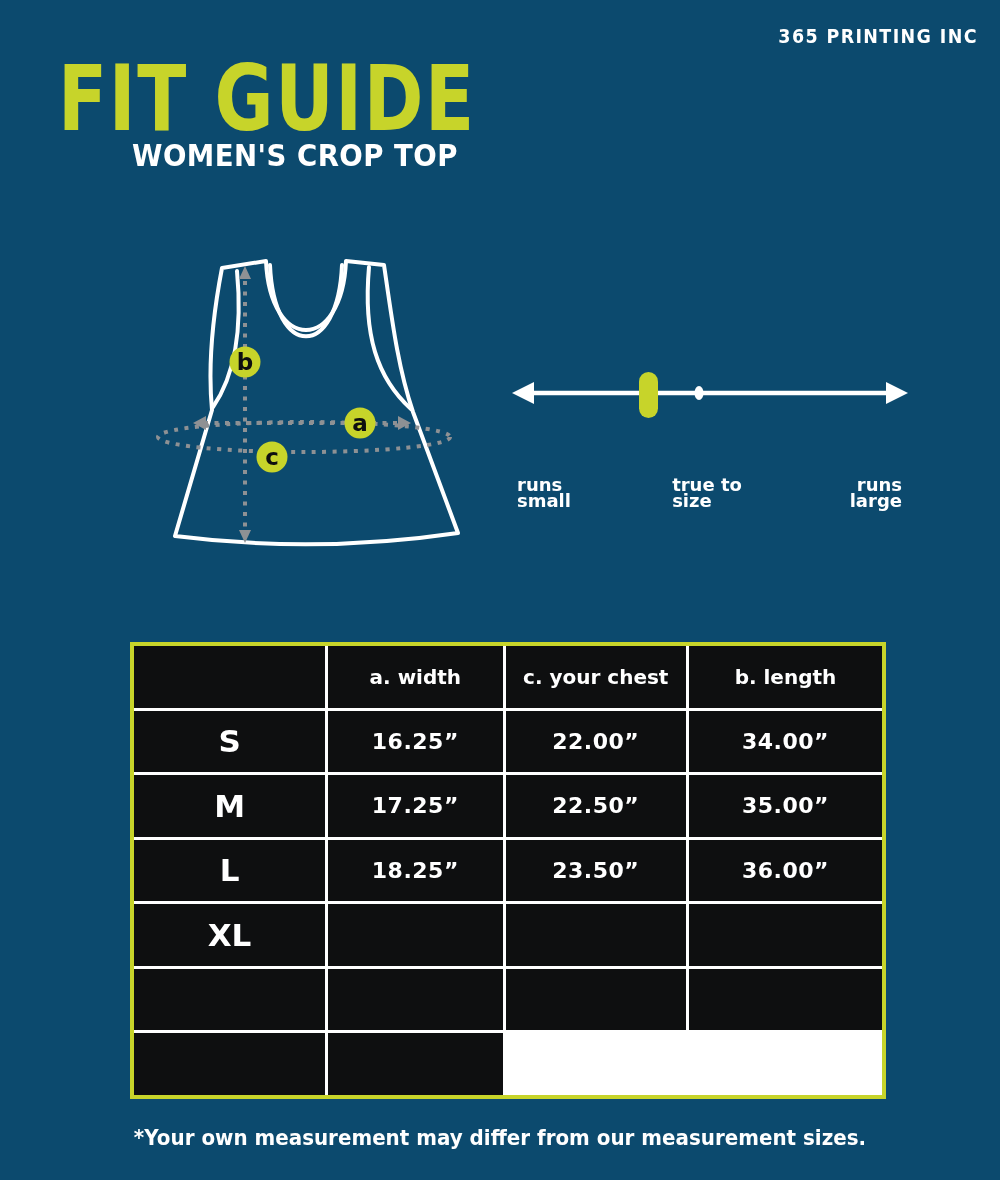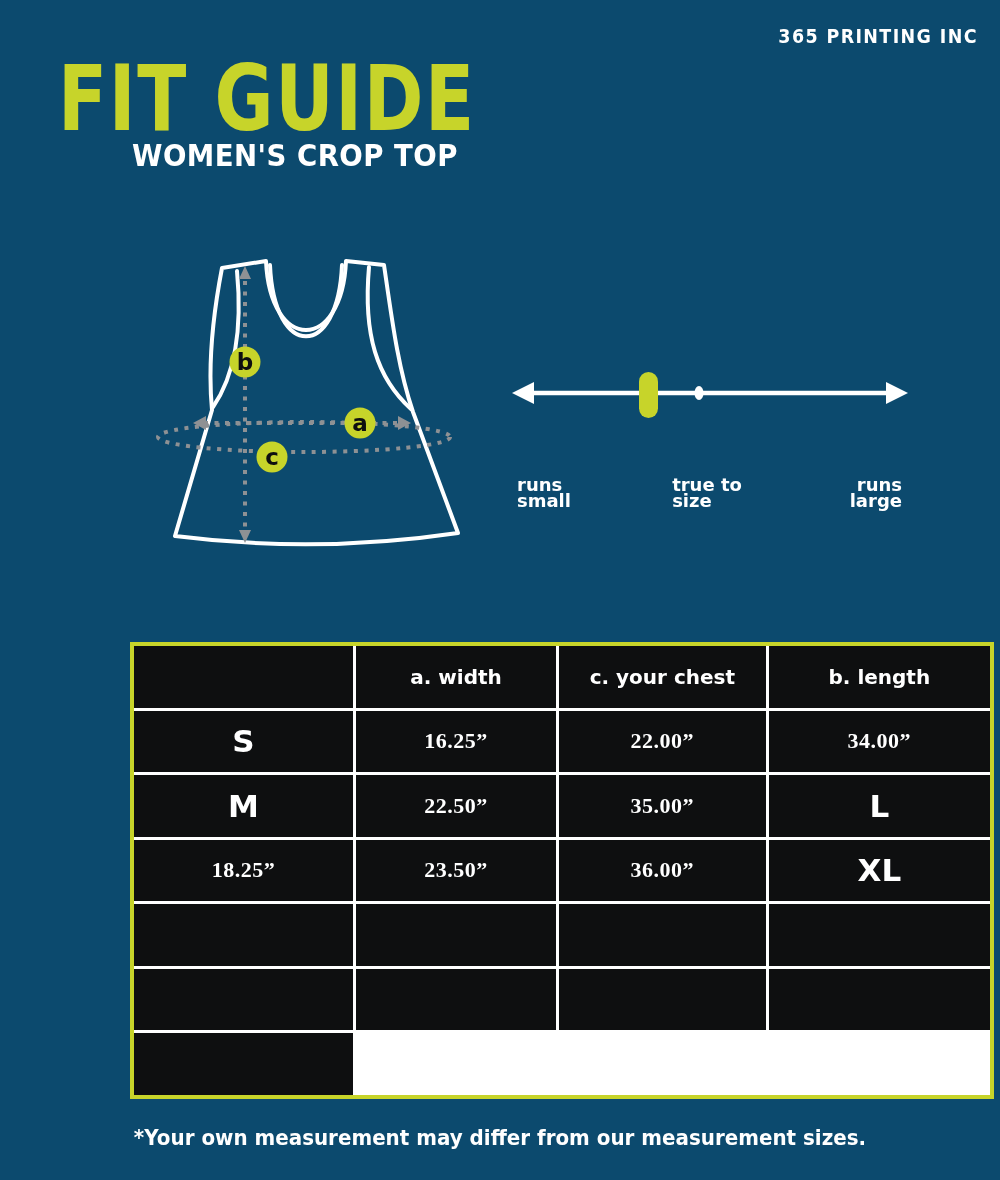--- a/index.html
+++ b/index.html
@@ -20,32 +20,32 @@
   }
   .subtitle{
     top:138px;left:132px;font-size:30px;letter-spacing:0.5px;
     transform:scaleX(0.92);transform-origin:left top;white-space:nowrap;
   }
   .scale-label{top:431px;font-size:18px;line-height:16px;white-space:pre-line;margin-top:46px;}
   .scale-label.left{left:517px;text-align:left;}
   .scale-label.center{left:707px;transform:translateX(-50%);}
   .scale-label.right{right:98px;text-align:right;}
   .table{
-    left:130px;top:642px;width:864px;height:457px;
+    left:130px;top:642px;width:756px;height:457px;
     box-sizing:border-box;border:4px solid #c7d42a;background:#ffffff;
     display:grid;grid-template-columns:195fr 178fr 184fr 197fr;
     grid-template-rows:repeat(7,1fr);gap:3px;
   }
   .cell{
     background:#0e0f10;display:flex;align-items:center;justify-content:center;
     white-space:nowrap;
   }
   .cell.head{font-size:20px;}
   .cell.size{font-size:31px;}
-  .cell.val{font-size:22px;letter-spacing:0.5px;font-family:Liberation Serif, serif;}
+  .cell.val{font-size:22px;letter-spacing:0.5px;}
   .footnote{
     top:1126px;left:0;width:1000px;text-align:center;font-size:20.5px;
     transform:scaleX(0.97);white-space:nowrap;
   }
   svg{display:block;}
 </style>
 </head>
 <body>
 
 <div class="canvas">
@@ -110,20 +110,21 @@
     <div class="cell head">a. width</div>
     <div class="cell head">c. your chest</div>
     <div class="cell head">b. length</div>
 
     <div class="cell size">S</div>
     <div class="cell val">16.25”</div>
     <div class="cell val">22.00”</div>
     <div class="cell val">34.00”</div>
 
     <div class="cell size">M</div>
+    <div class="cell val">17.25”</div>
     <div class="cell val">22.50”</div>
     <div class="cell val">35.00”</div>
 
     <div class="cell size">L</div>
     <div class="cell val">18.25”</div>
     <div class="cell val">23.50”</div>
     <div class="cell val">36.00”</div>
 
     <div class="cell size">XL</div>
     <div class="cell val"></div>

